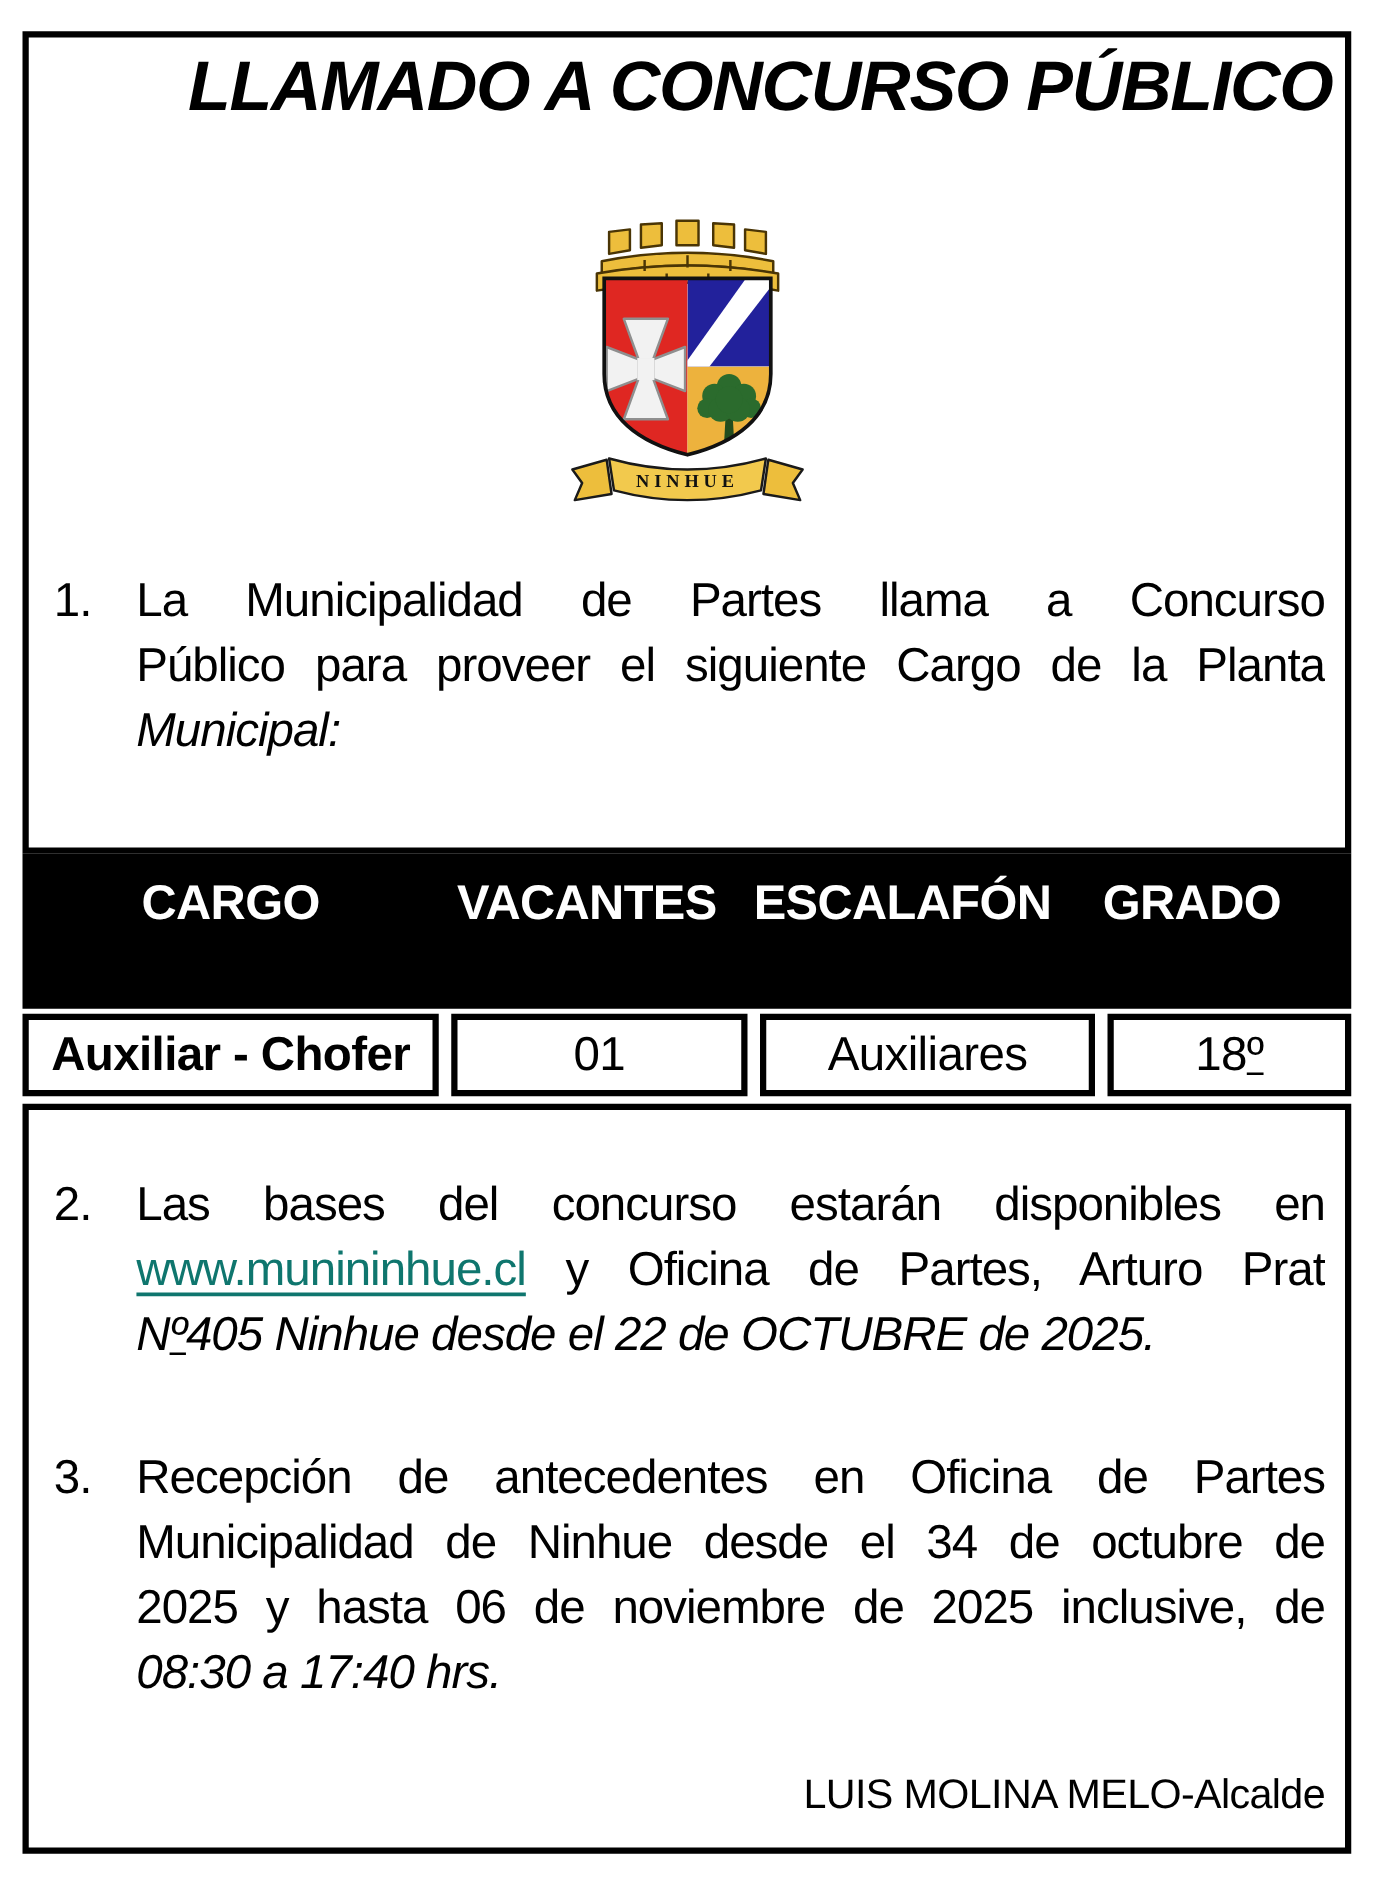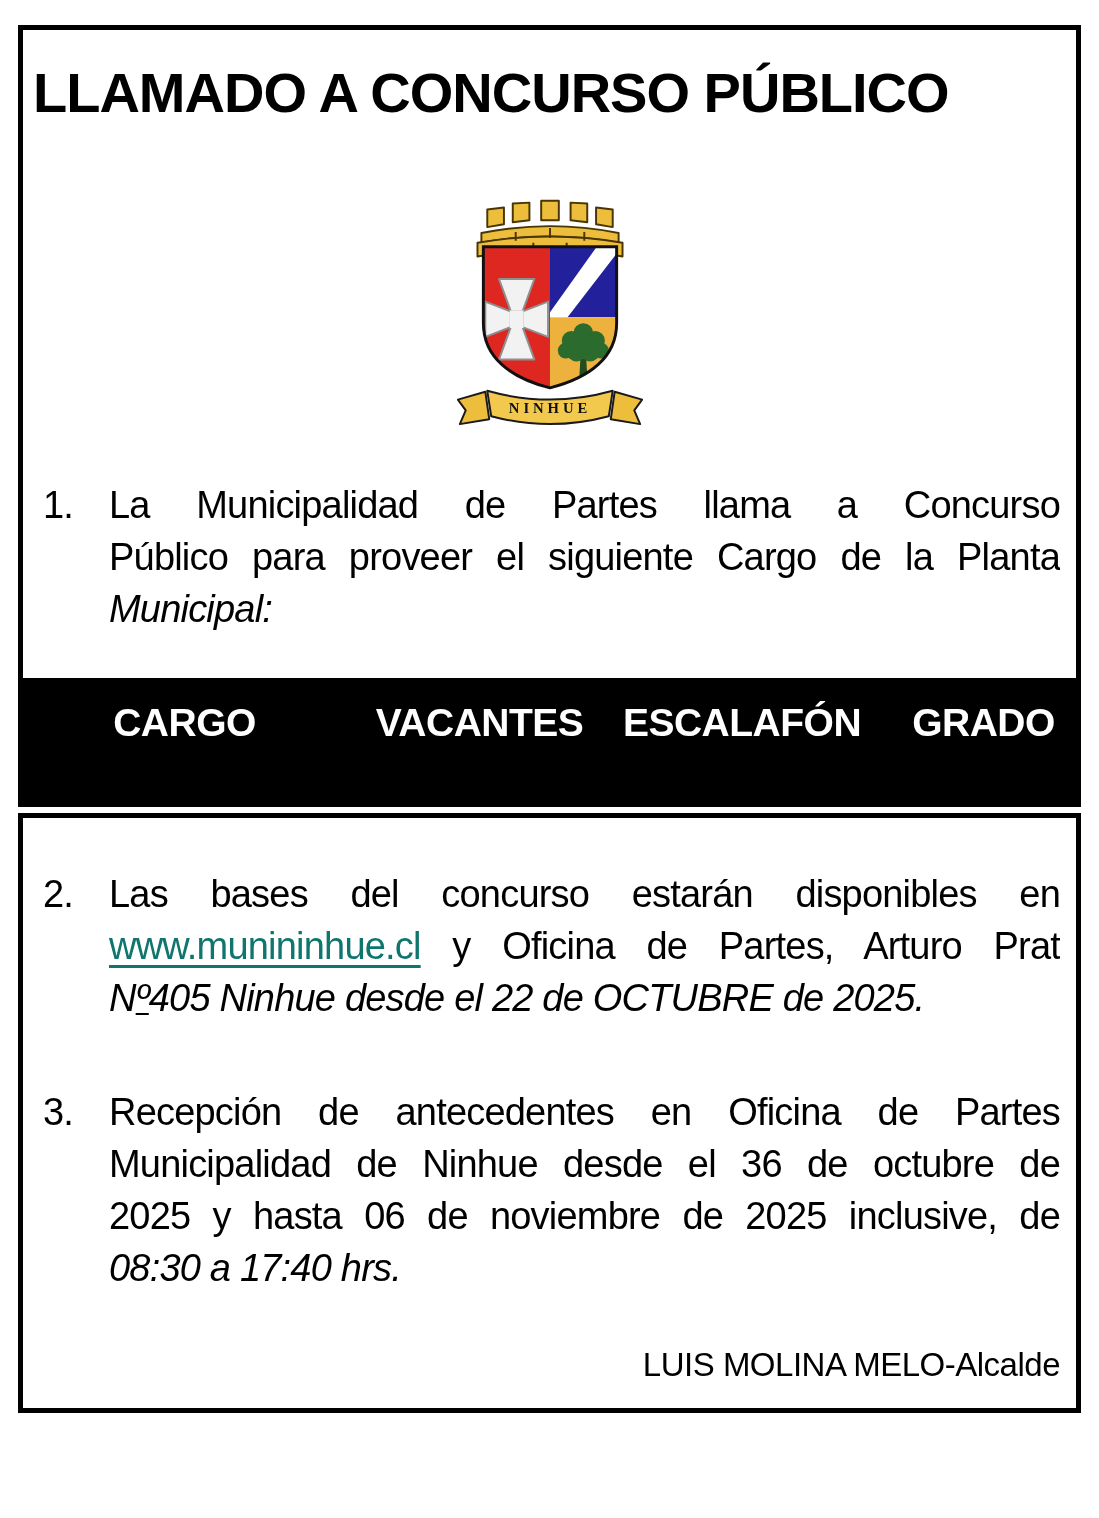--- a/index.html
+++ b/index.html
@@ -4,37 +4,37 @@
 <style>
   html,body{margin:0;padding:0;background:#ffffff;}
   .page{
     position:relative;width:1099px;height:1518px;box-sizing:border-box;
     padding:25px 18px 0;background:#fff;color:#000;
     font-family:"Liberation Sans",sans-serif;
   }
   .box{border:5px solid #000;box-sizing:border-box;background:#fff;}
   .box-top{height:658px;overflow:hidden;}
   .title{
-    margin:30px 10px 0;text-align:left;font-weight:bold;
-    font-size:56px;line-height:66px;letter-spacing:-1px;
+    margin:6px 10px 0;text-align:right;font-weight:bold;
+    font-size:56px;line-height:66px;letter-spacing:-1px;font-style:italic;
   }
   .crest-wrap{margin:58px auto 0;width:196px;height:245px;}
   .item{
     display:grid;grid-template-columns:66px 1fr;
     font-size:38px;line-height:52px;letter-spacing:-0.8px;
   }
   .box-top .item{margin:50px 16px 0 20px;}
   .num{text-align:left;}
   .jl{display:block;text-align:justify;text-align-last:justify;white-space:nowrap;overflow:hidden;}
   .ll{display:block;text-align:left;font-style:italic;}
   .ulink{text-decoration:underline;text-decoration-thickness:3px;text-underline-offset:6px;color:#0f766e;}
   .ord{text-decoration:underline;text-decoration-thickness:2px;text-underline-offset:2px;}
   .band{
     height:124px;background:#000;box-sizing:border-box;padding-top:18px;
-    display:grid;grid-template-columns:333px 237px 268px 195px;column-gap:10px;align-items:start;
+    display:grid;grid-template-columns:333px 237px 268px 195px;align-items:start;
   }
   .hcell{color:#fff;font-weight:bold;font-size:39px;text-align:center;letter-spacing:-0.5px;}
   .trow{margin-top:4px;display:grid;grid-template-columns:333px 237px 268px 195px;column-gap:10px;}
   .tcell{
     background:#fff;border:5px solid #000;box-sizing:border-box;height:66px;
     display:flex;align-items:center;justify-content:center;
     font-size:38px;letter-spacing:-0.5px;
   }
   .tcell.bold{font-weight:bold;}
   .box-bottom{margin-top:6px;height:600px;padding:50px 16px 0 20px;overflow:hidden;}
@@ -119,37 +119,46 @@
     </div>
   </div>
 
   <div class="band">
     <div class="hcell">CARGO</div>
     <div class="hcell">VACANTES</div>
     <div class="hcell">ESCALAFÓN</div>
     <div class="hcell">GRADO</div>
   </div>
 
+  <div class="trow">
+    <div class="tcell bold">Auxiliar - Chofer</div>
+    <div class="tcell">01</div>
+    <div class="tcell">Auxiliares</div>
+    <div class="tcell">
+        <span>18</span>
+        <span class="ord">º</span>
+      </div>
+  </div>
 
   <div class="box box-bottom">
 
     <div class="item">
       <span class="num">2.</span>
       <span>
         <span class="jl">Las bases del concurso estarán disponibles en</span>
         <span class="jl"><span class="ulink">www.munininhue.cl</span><span> y Oficina de Partes, Arturo Prat</span></span>
         <span class="ll"><span>N</span><span class="ord">º</span><span>405 Ninhue desde el 22  de OCTUBRE de 2025.</span></span>
       </span>
     </div>
 
     <div class="item">
       <span class="num">3.</span>
       <span>
         <span class="jl">Recepción de antecedentes en Oficina de Partes</span>
-        <span class="jl">Municipalidad de Ninhue desde el 36 de octubre de</span>
+        <span class="jl">Municipalidad de Ninhue desde el 34 de octubre de</span>
         <span class="jl">2025 y hasta 06 de noviembre de 2025 inclusive, de</span>
         <span class="ll">08:30 a 17:40 hrs.</span>
       </span>
     </div>
 
     <div class="signature">LUIS MOLINA MELO-Alcalde</div>
   </div>
 
 </div>
 

